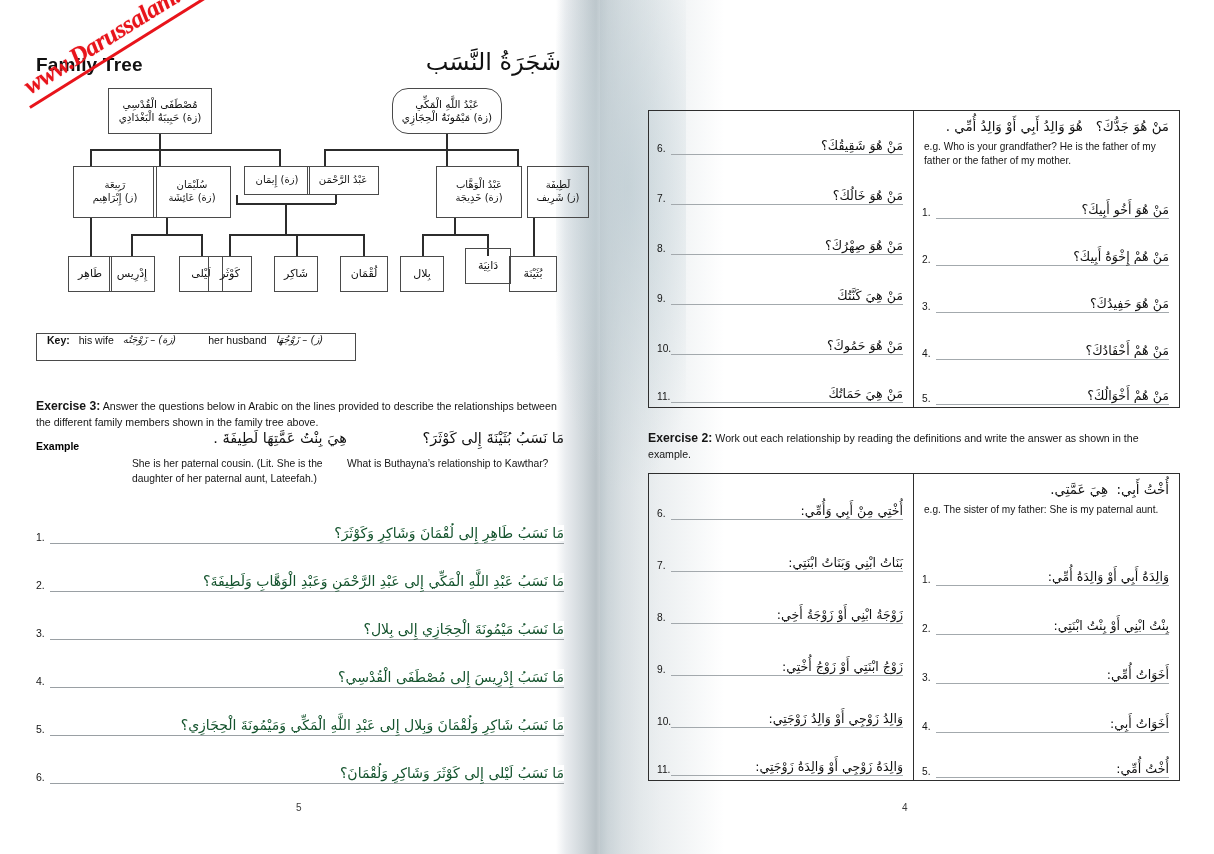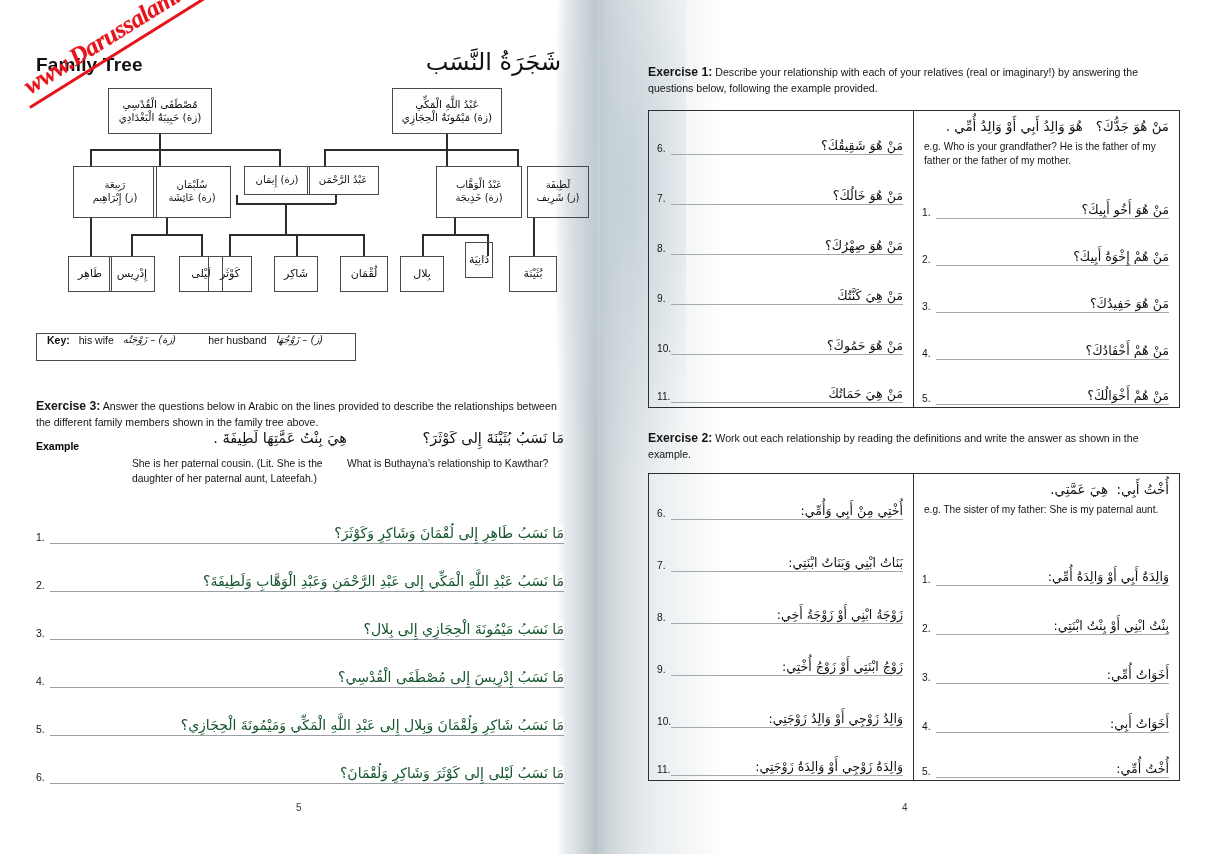--- a/index.html
+++ b/index.html
@@ -147,21 +147,21 @@
       <div class="wm-line"></div>
       <div class="wm-text"><span>www.Darussalam.com</span></div>
     </div>
 
     <div id="tree">
 
       <div class="nbox gen1" style="left:72px;top:0;width:104px;height:46px;">
         <div class="ln">مُصْطَفَى الْقُدْسِي</div>
         <div class="ln">(زة) حَبِيبَةُ الْبَغْدَادِي</div>
       </div>
-      <div class="nbox gen1" style="left:356px;top:0;width:110px;height:46px;">
+      <div class="nbox gen1" style="left:356px;top:0;width:110px;height:46px;border-radius:16px;">
         <div class="ln">عَبْدُ اللَّهِ الْمَكِّي</div>
         <div class="ln">(زة) مَيْمُونَةُ الْحِجَازِي</div>
       </div>
 
       <div class="conn vline" style="left:123px;top:46px;height:16px;"></div>
       <div class="conn hline" style="left:54px;top:61px;width:190px;"></div>
       <div class="conn vline" style="left:54px;top:61px;height:17px;"></div>
       <div class="conn vline" style="left:123px;top:61px;height:17px;"></div>
       <div class="conn vline" style="left:243px;top:61px;height:17px;"></div>
 
@@ -232,21 +232,21 @@
       </div>
       <div class="nbox gen3" style="left:238px;top:168px;width:44px;height:36px;">
         <div class="ln">شَاكِر</div>
       </div>
       <div class="nbox gen3" style="left:304px;top:168px;width:48px;height:36px;">
         <div class="ln">لُقْمَان</div>
       </div>
       <div class="nbox gen3" style="left:364px;top:168px;width:44px;height:36px;">
         <div class="ln">بِلال</div>
       </div>
-      <div class="nbox gen3" style="left:429px;top:154px;width:28px;height:36px;">
+      <div class="nbox gen3" style="left:429px;top:160px;width:46px;height:36px;">
         <div class="ln">دَانِيَة</div>
       </div>
       <div class="nbox gen3" style="left:473px;top:168px;width:48px;height:36px;">
         <div class="ln">بُثَيْنَة</div>
       </div>
     </div>
 
     <div id="keybox">
       <span class="k-lab">Key:</span>
       <span>his wife</span>
@@ -304,24 +304,20 @@
         <span class="rule"></span>
         <span class="qtext">مَا نَسَبُ لَيْلى إِلى كَوْثَرَ وَشَاكِرِ وَلُقْمَانَ؟</span>
       </div>
     </div>
 
     <div class="pagenum" style="left:296px;top:802px;">5</div>
   </div>
 
   <div class="page" id="page-right">
 
-    <div class="ex-head" style="left:28px;top:64px;width:532px;">
-      <b>Exercise 1:</b>
-      <span>Describe your relationship with each of your relatives (real or imaginary!) by answering the questions below, following the example provided.</span>
-    </div>
 
     <div class="ex-tbl" style="left:28px;top:110px;width:532px;height:298px;">
       <div class="tbl-col left">
         <div class="ex-cell" style="height:48px;">
           <span class="cnum">6.</span>
           <span class="crule"></span>
           <span class="car">مَنْ هُوَ شَقِيقُكَ؟</span>
         </div>
         <div class="ex-cell" style="height:50px;">
           <span class="cnum">7.</span>

